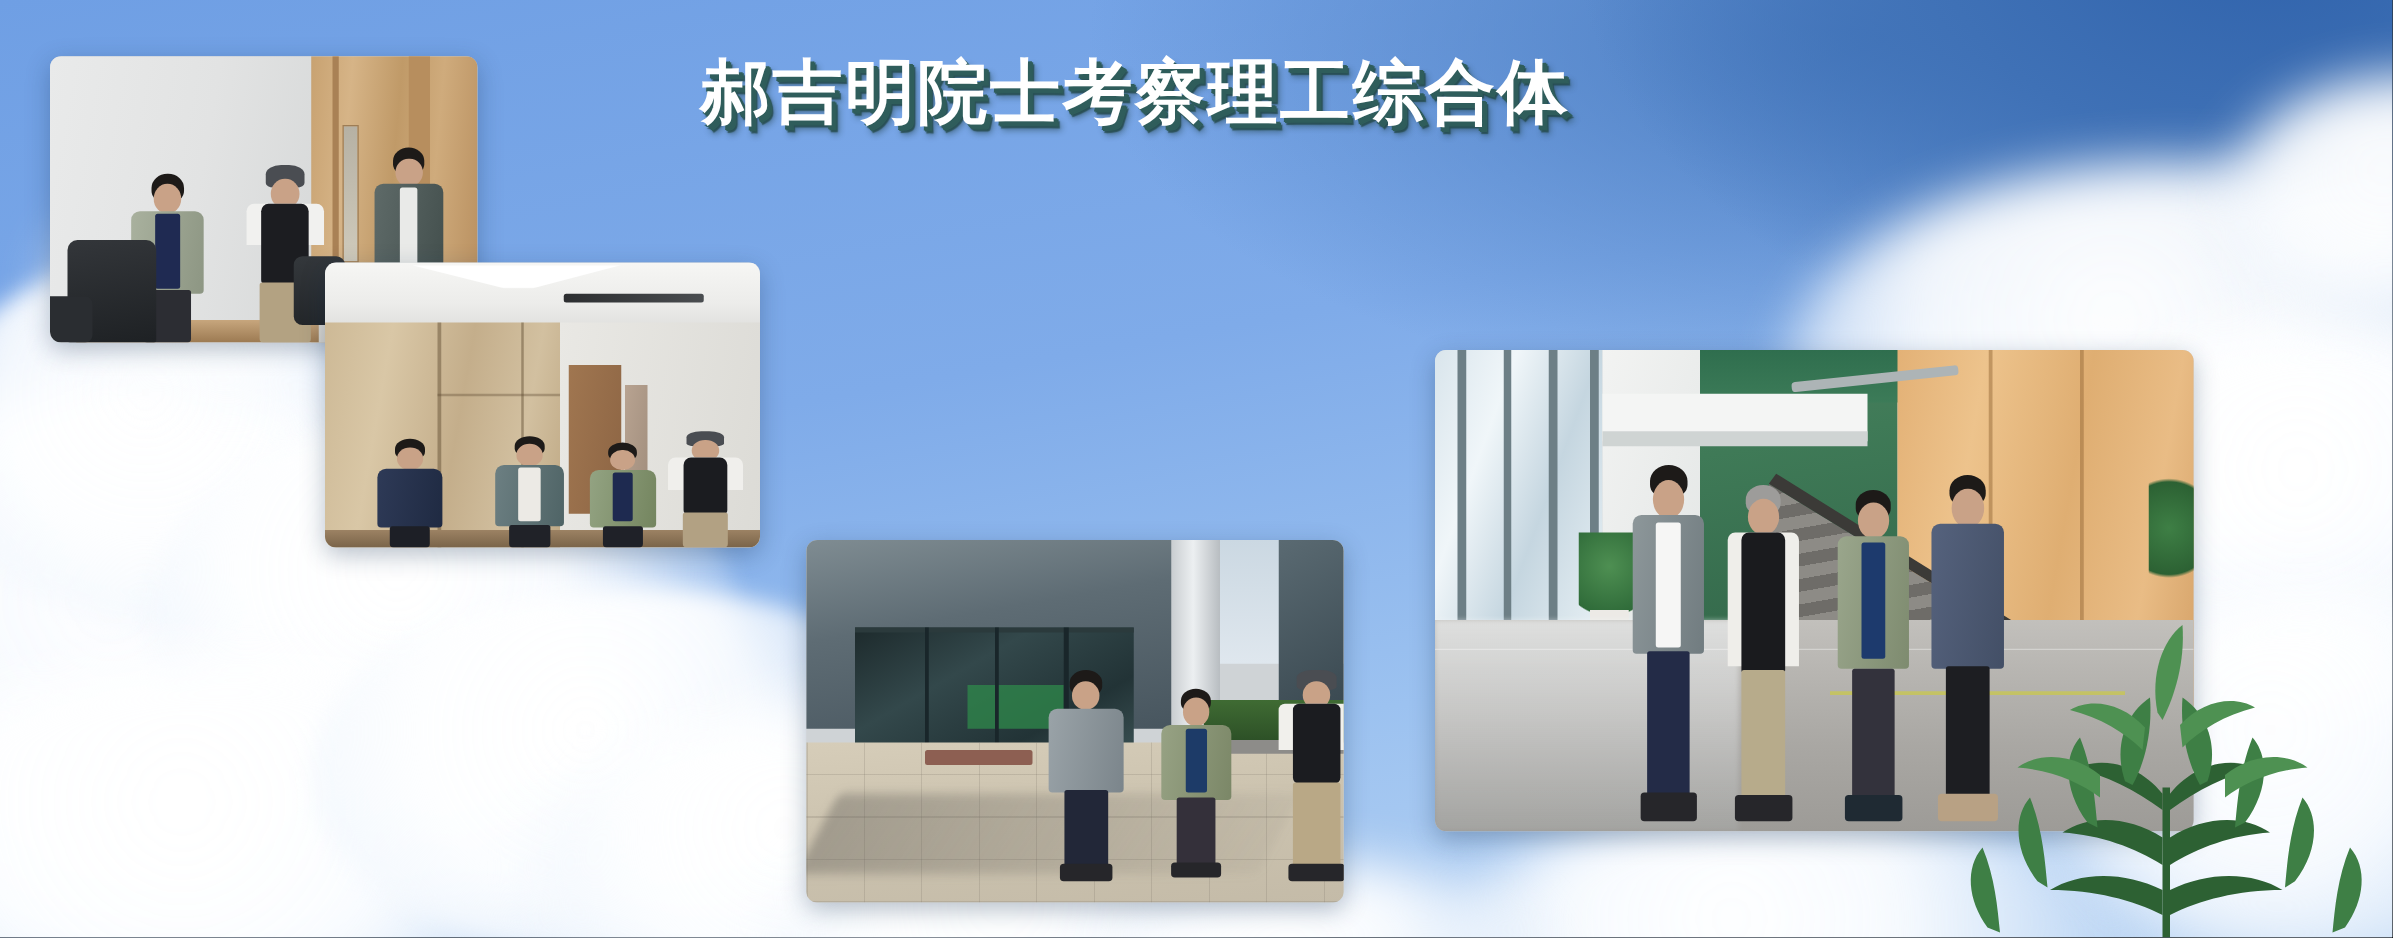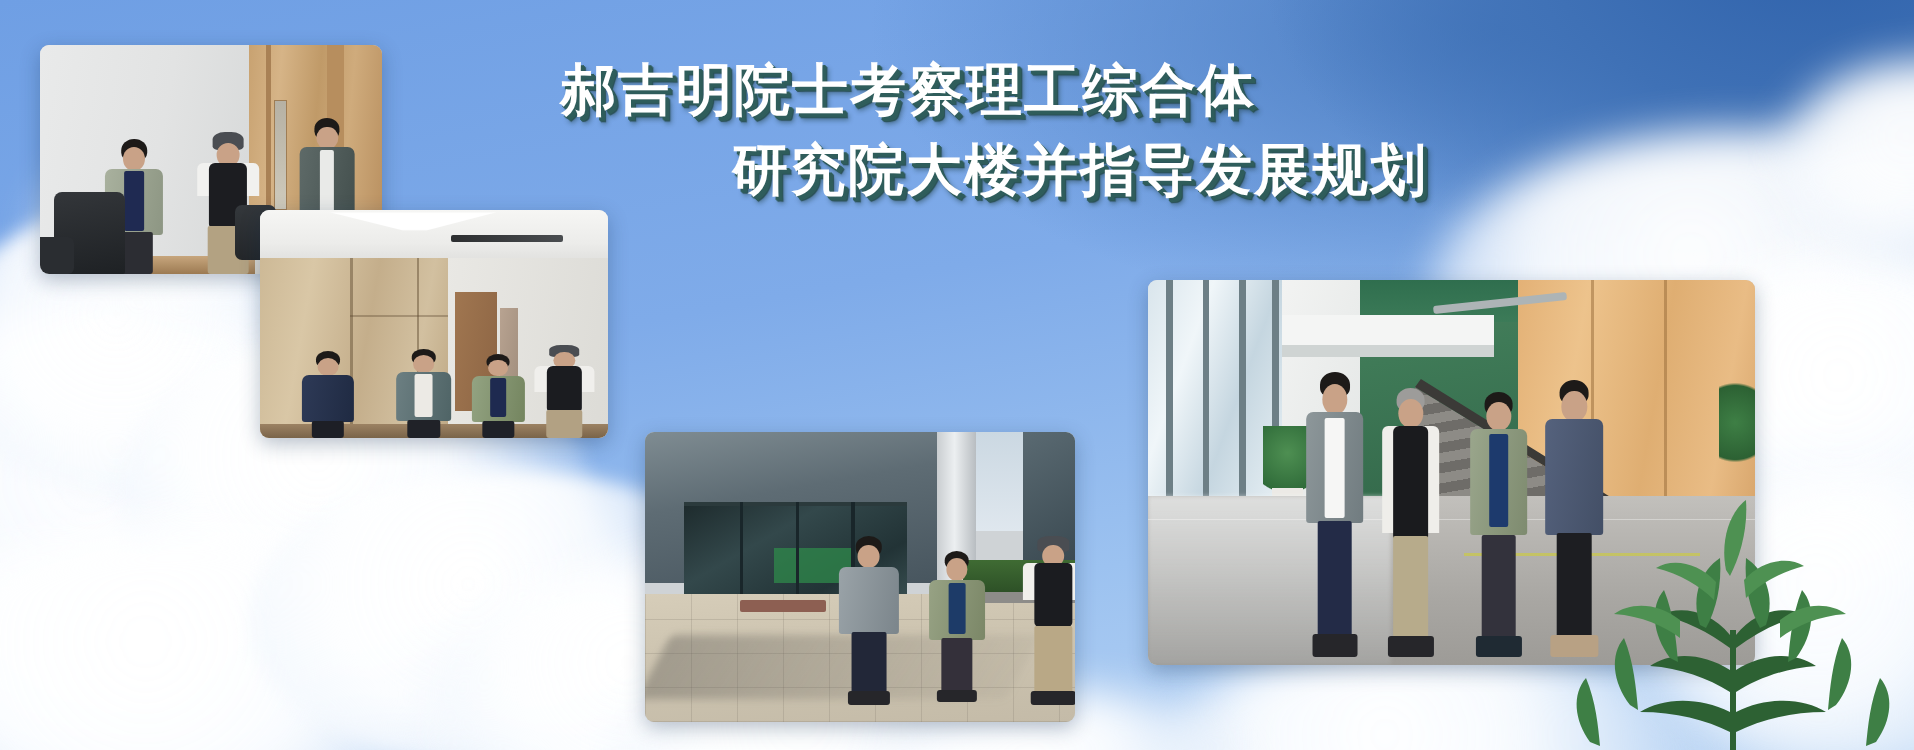--- a/index.html
+++ b/index.html
@@ -51,21 +51,21 @@
   .c13 { left: 870px;  top: 690px; width: 380px;  height: 190px; }
   .c14 { left: 1780px; top: 60px;  width: 300px;  height: 200px; }
 
   
   .plant { position: absolute; left: 1530px; top: 420px; width: 400px; height: 340px; pointer-events:none; }
 
   
   .title {
     position: absolute;
     left: 560px;
-    top: 50px;
+    top: 34px;
     width: 1000px;
     color: #ffffff;
     font-size: 56px;
     line-height: 80px;
     font-weight: 700;
     letter-spacing: 2px;
     white-space: nowrap;
     text-shadow:
        3px 3px 0 #2f5d5b,
        4px 4px 0 #2f5d5b,
@@ -447,16 +447,15 @@
       <path d="M196 150 C190 120 200 92 216 80 C218 110 210 136 200 156 Z"></path>
       <path d="M214 160 C232 140 258 136 274 146 C250 152 230 164 216 178 Z"></path>
       <path d="M186 162 C168 142 142 138 126 148 C150 154 170 166 184 180 Z"></path>
       <path d="M250 200 C272 182 300 182 316 194 C288 196 266 206 250 218 Z"></path>
       <path d="M150 200 C128 182 100 182 84 194 C112 196 134 206 150 218 Z"></path>
     </g>
   </svg>
 
   <div class="title">
     <span class="line1">郝吉明院士考察理工综合体</span>
-    <span class="line2">研究院大楼并指导发展规划</span>
   </div>
 
 </div>
 
 </body></html>

